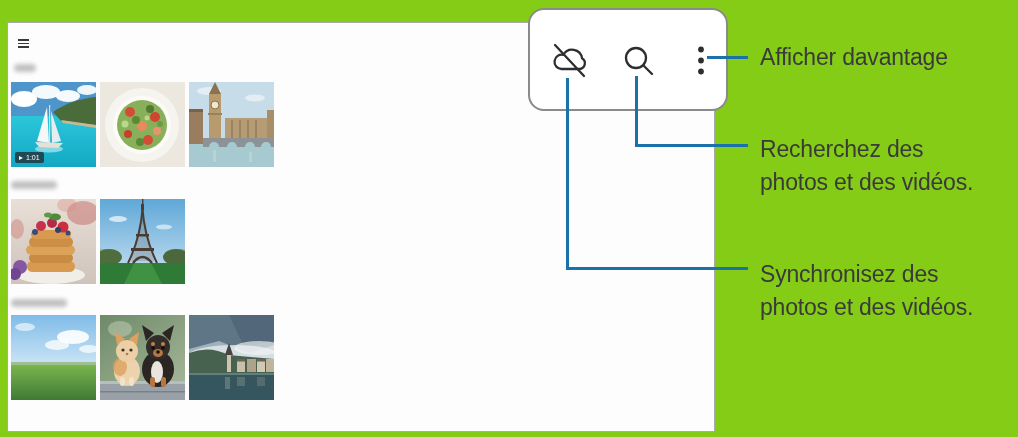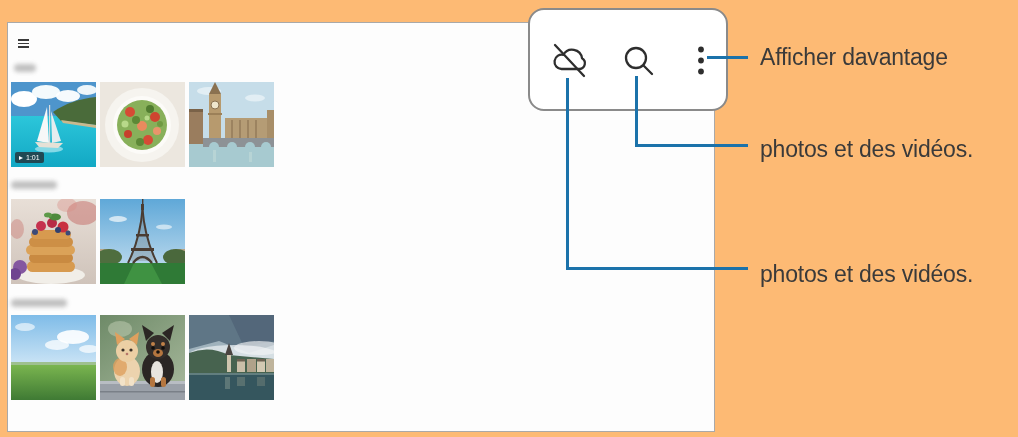--- a/index.html
+++ b/index.html
@@ -1,17 +1,17 @@
 <!DOCTYPE html>
 <html><head>
 <meta charset="utf-8">
 <style>
   html,body{margin:0;padding:0;}
   body{width:1018px;height:437px;background:#ffffff;font-family:"Liberation Sans",sans-serif;}
-  .stage{position:relative;width:1018px;height:437px;overflow:hidden;background:#fdba74;}
+  .stage{position:relative;width:1018px;height:437px;overflow:hidden;background:#84cc16;}
 
   
   .frame{position:absolute;left:7px;top:22px;width:708px;height:410px;
          border:1.5px solid #a9a9a9;background:#fdfdfd;box-sizing:border-box;z-index:1;}
 
   .hamburger{position:absolute;left:10px;top:16px;width:11px;height:9px;
              display:flex;flex-direction:column;justify-content:space-between;cursor:pointer;}
   .hamburger span{display:block;height:1.6px;background:#3a3a3a;}
 
   .blur-label{position:absolute;height:8px;background:#909090;opacity:.55;
@@ -322,20 +322,22 @@
   <div class="ln" style="left:635px;top:76px;width:3px;height:71px;"></div>
   <div class="ln" style="left:635px;top:144px;width:113px;height:3px;"></div>
   <div class="ln" style="left:566px;top:78px;width:3px;height:192px;"></div>
   <div class="ln" style="left:566px;top:267px;width:182px;height:3px;"></div>
 
   <div class="ann" style="top:41px;">
     <div>Afficher davantage</div>
   </div>
 
   <div class="ann" style="top:133px;">
+    <div>Recherchez des</div>
     <div>photos et des vidéos.</div>
   </div>
 
   <div class="ann" style="top:258px;">
+    <div>Synchronisez des</div>
     <div>photos et des vidéos.</div>
   </div>
 
 </div>
 
 </body></html>

